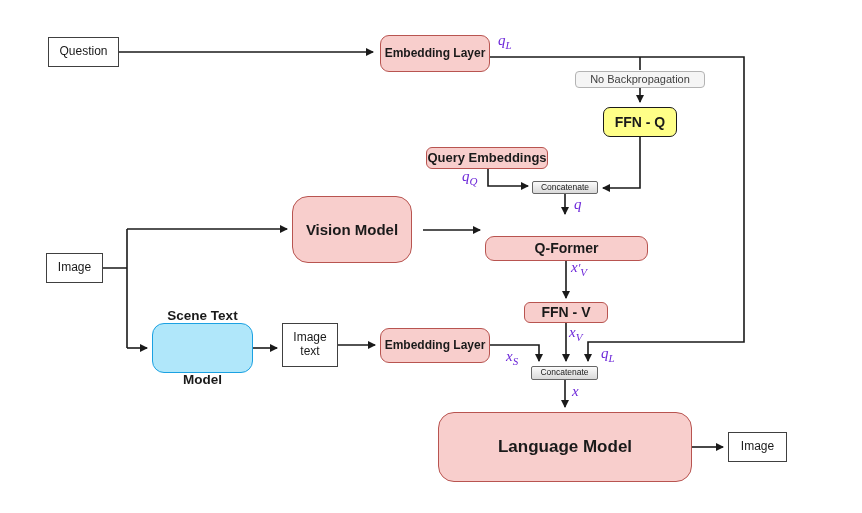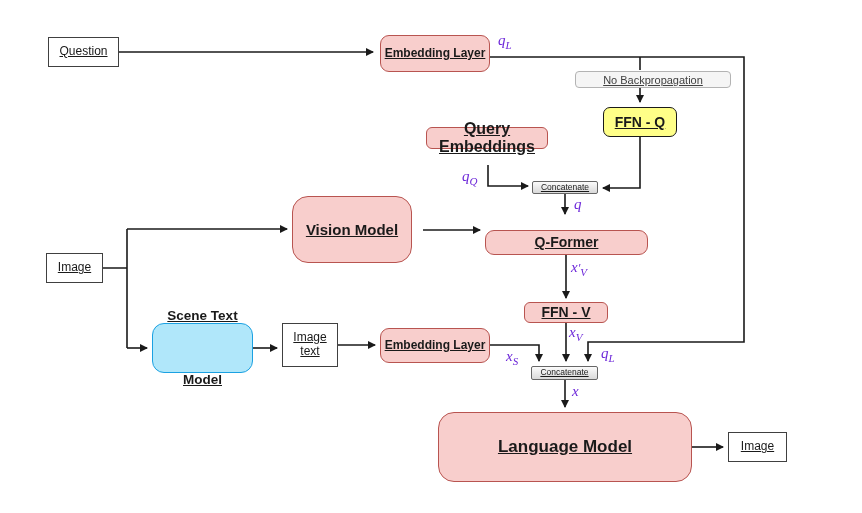--- a/index.html
+++ b/index.html
@@ -12,21 +12,20 @@
   }
   #edges{position:absolute;left:0;top:0;width:862px;height:513px;}
   .node{
     position:absolute;
     display:flex;flex-direction:column;
     align-items:center;justify-content:center;
     box-sizing:border-box;
     text-align:center;
     color:#1a1a1a;
     line-height:1.15;
-    text-decoration:underline;
   }
   .plain{
     background:#ffffff;
     border:1.5px solid #404040;
     font-size:12px;
   }
   .pink{
     background:var(--pink_fill,#f8cecc);
     border:1.5px solid var(--pink_border,#b85450);
     font-weight:bold;
@@ -105,41 +104,41 @@
   </svg>
 
   <div class="node plain" style="left:48px;top:37px;width:71px;height:30px;">
     <span>Question</span>
   </div>
 
   <div class="node pink" style="left:380px;top:35px;width:110px;height:37px;border-radius:9px;font-size:12px;">
     <span>Embedding Layer</span>
   </div>
 
-  <div class="node grayed" style="left:575px;top:71px;width:156px;height:17px;border-radius:4px;justify-content:flex-end;">
+  <div class="node grayed" style="left:575px;top:71px;width:130px;height:17px;border-radius:4px;">
     <span>No Backpropagation</span>
   </div>
 
   <div class="node yellow" style="left:603px;top:107px;width:74px;height:30px;border-radius:7px;font-size:14px;">
     <span>FFN - Q</span>
   </div>
 
-  <div class="node pink" style="left:426px;top:127px;width:122px;height:22px;border-radius:6px;font-size:16px;">
+  <div class="node pink" style="left:426px;top:147px;width:122px;height:22px;border-radius:6px;font-size:13px;">
     <span>Query Embeddings</span>
   </div>
 
   <div class="node concat" style="left:532px;top:181px;width:66px;height:13px;border-radius:2px;">
     <span>Concatenate</span>
   </div>
 
   <div class="node pink" style="left:292px;top:196px;width:120px;height:67px;border-radius:16px;font-size:15px;">
     <span>Vision Model</span>
   </div>
 
-  <div class="node pink" style="left:485px;top:230px;width:163px;height:25px;border-radius:9px;font-size:14px;">
+  <div class="node pink" style="left:485px;top:236px;width:163px;height:25px;border-radius:9px;font-size:14px;">
     <span>Q-Former</span>
   </div>
 
   <div class="node pink" style="left:524px;top:302px;width:84px;height:21px;border-radius:6px;font-size:14px;">
     <span>FFN - V</span>
   </div>
 
   <div class="node plain" style="left:46px;top:253px;width:57px;height:30px;">
     <span>Image</span>
   </div>

